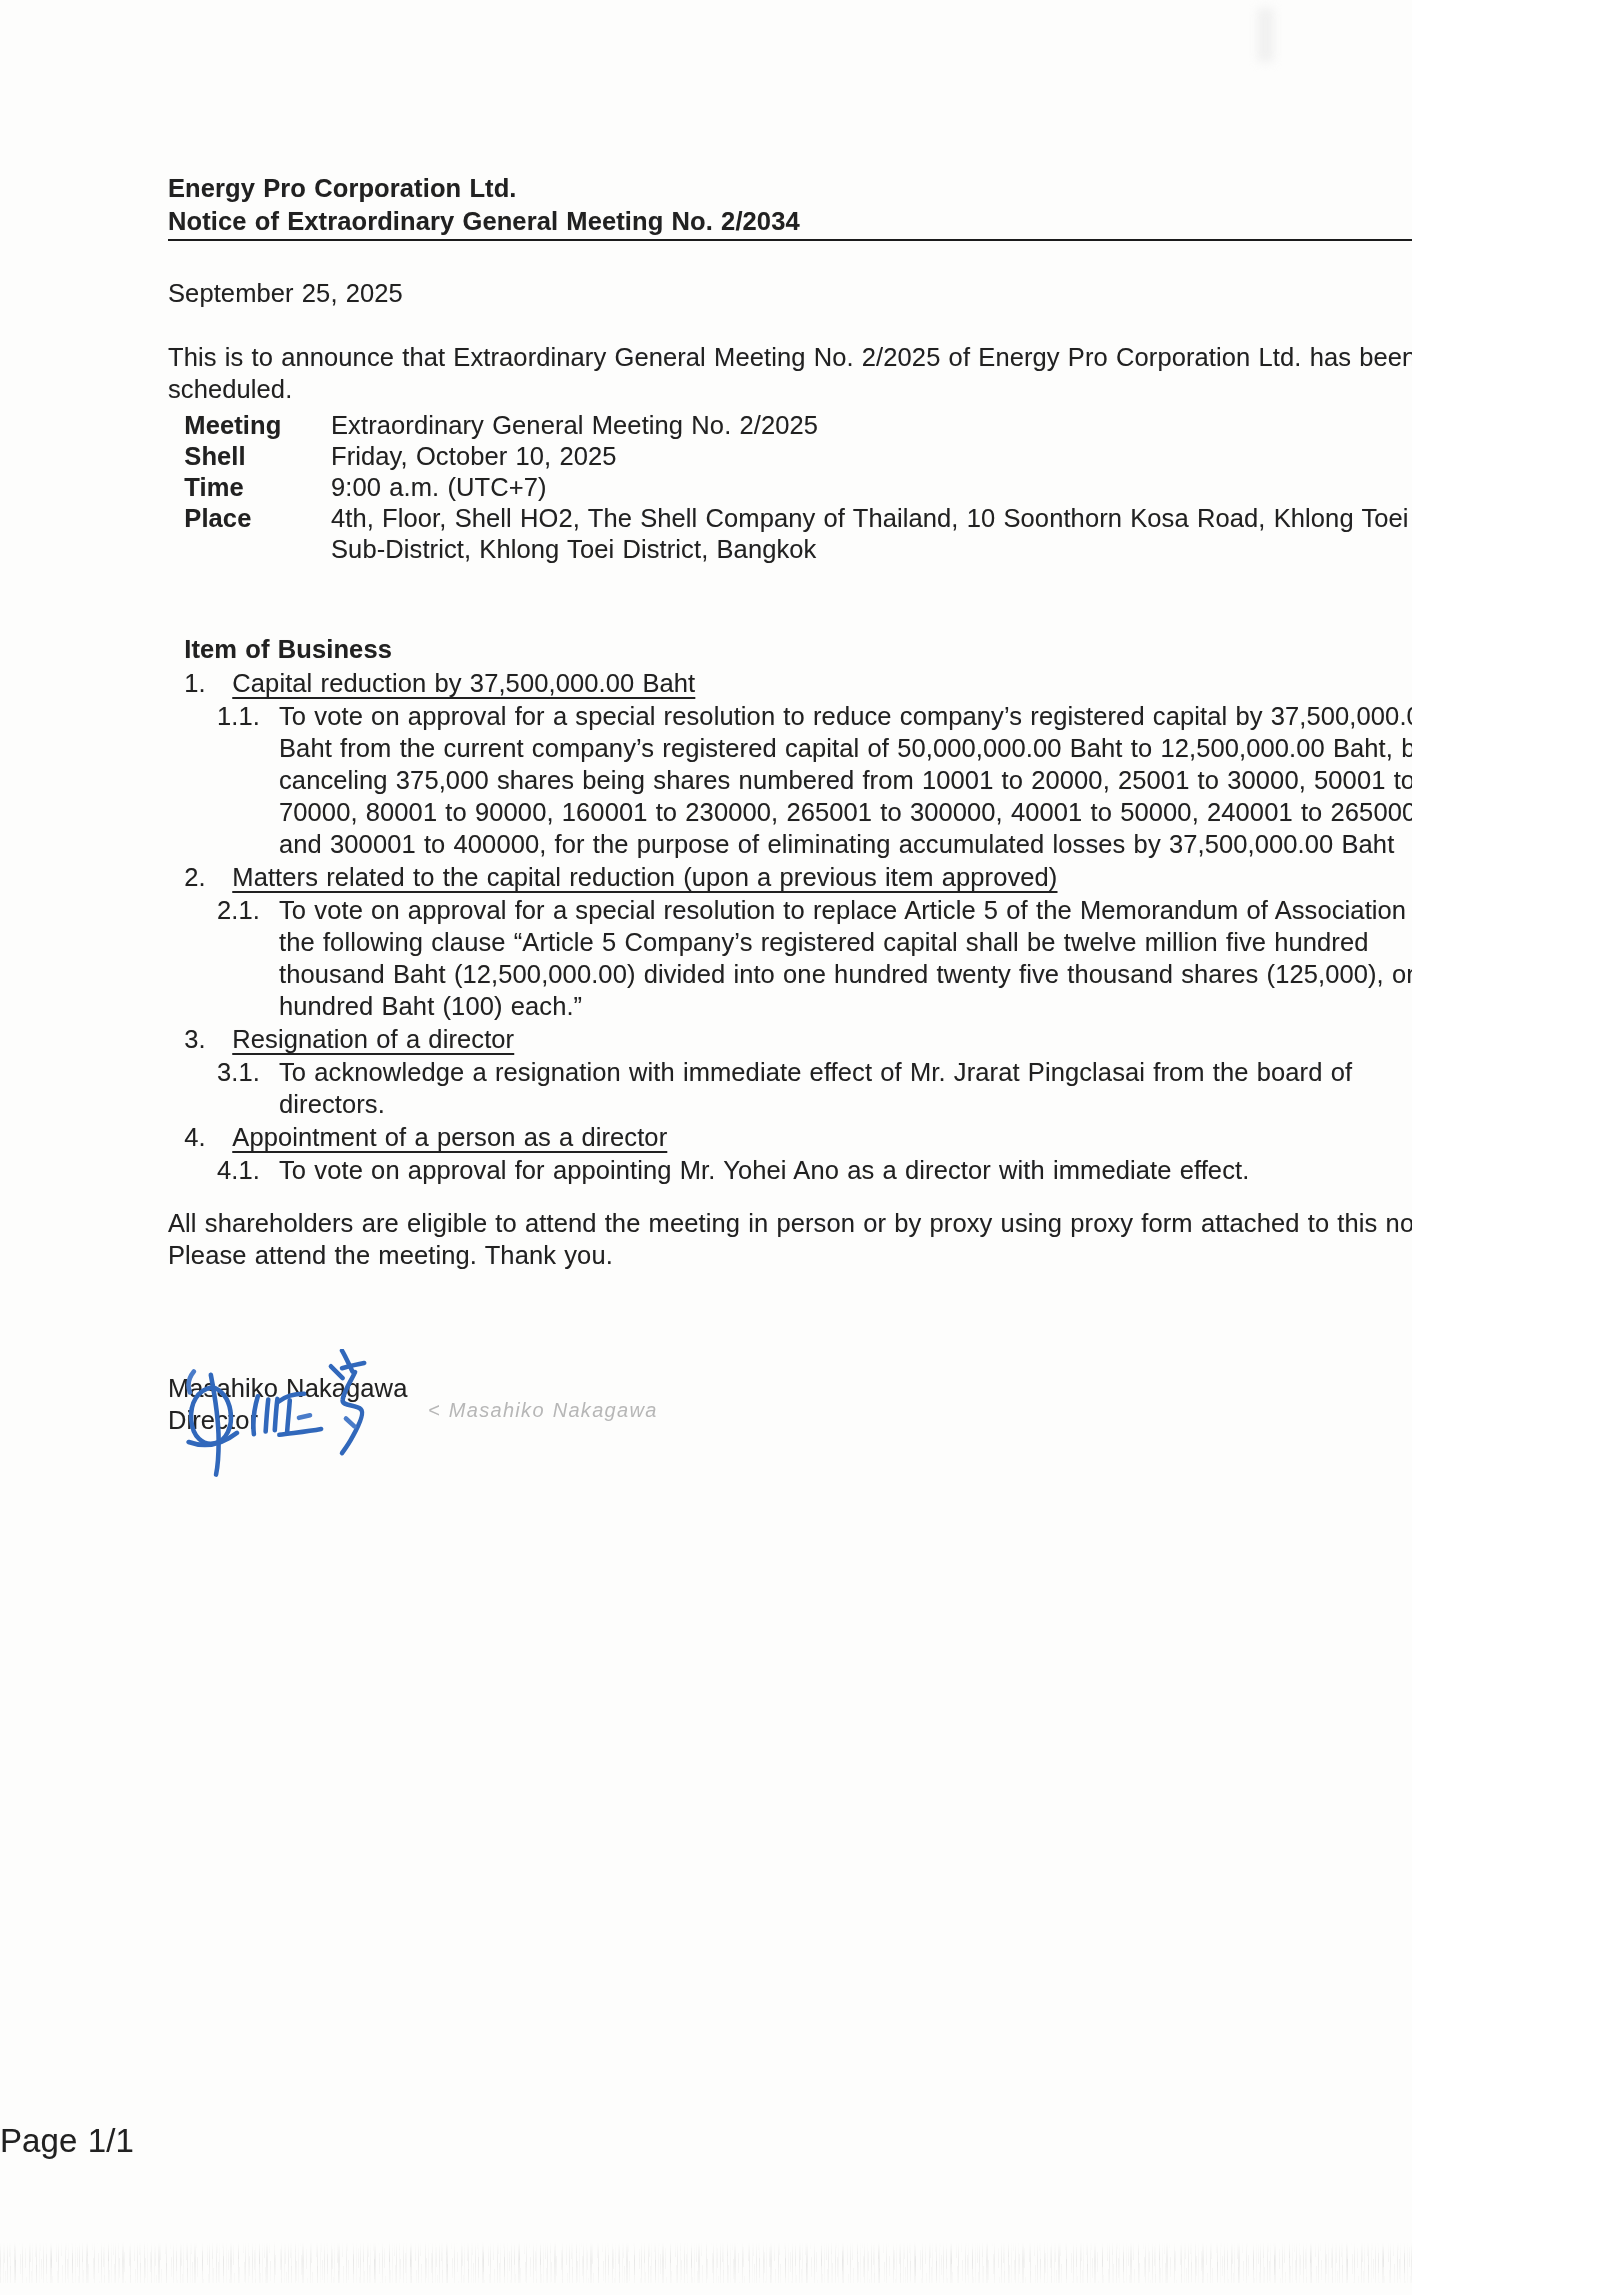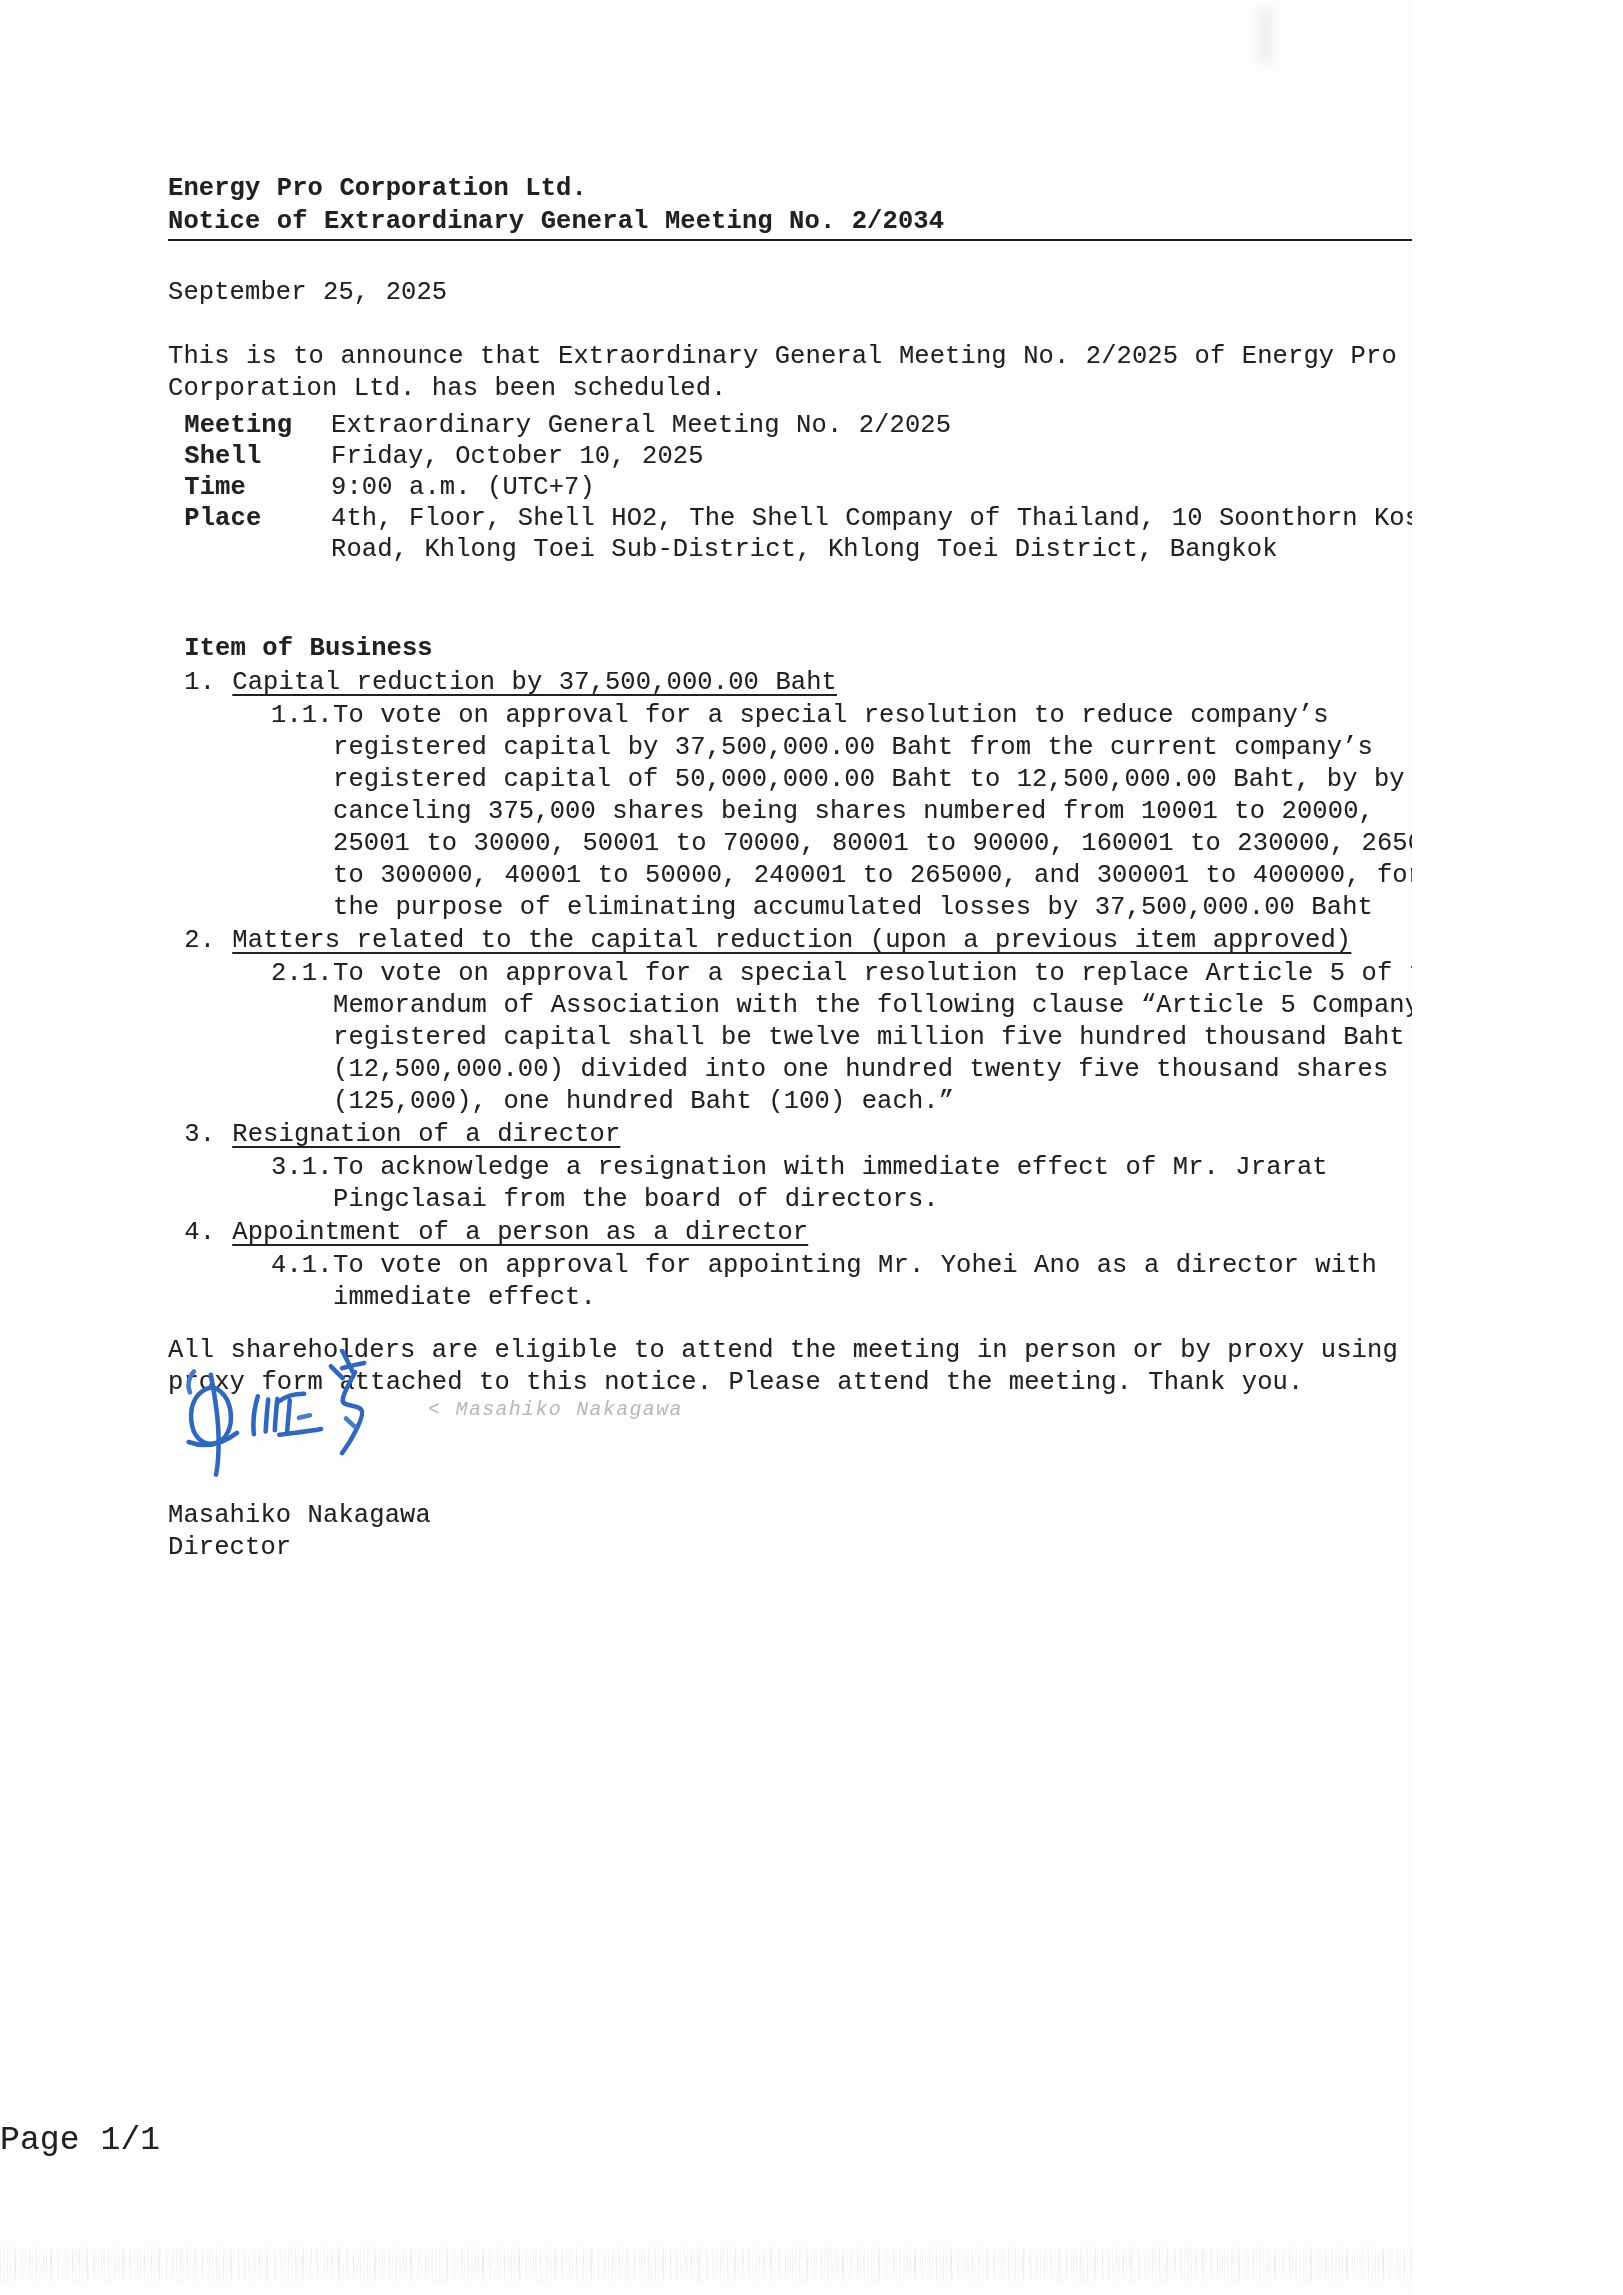--- a/index.html
+++ b/index.html
@@ -6,21 +6,21 @@
     margin: 0;
     padding: 0;
     background: #ffffff;
   }
   .page {
     position: relative;
     width: 1412px;
     height: 2295px;
     background: #fdfdfc;
     overflow: hidden;
-    font-family: Liberation Mono, monospace;
+    font-family: Liberation Sans, sans-serif;
     color: #212121;
     letter-spacing: 0.1px;
     word-spacing: 1px;
     text-shadow: 0 0 0.7px rgba(30,30,30,0.22);
   }
   .content {
     position: absolute;
     left: 168px;
     top: 172px;
     width: 1298px;
@@ -63,21 +63,21 @@
     flex: 0 0 auto;
   }
   .item-title {
     flex: 1;
     text-decoration: underline;
     text-decoration-thickness: 1.6px;
     text-underline-offset: 5.2px;
   }
   .sub-item { display: flex; line-height: 32px; }
   .sub-num {
-    margin-left: 103px;
+    margin-left: 49px;
     width: 62px;
     flex: 0 0 auto;
   }
   .sub-text { flex: 1; }
 
   .closing-paragraph { margin-top: 21px; }
   .salutation { margin-top: 29px; }
   .signer-block { margin-top: 101px; line-height: 32px; }
 
   .signature-svg {

